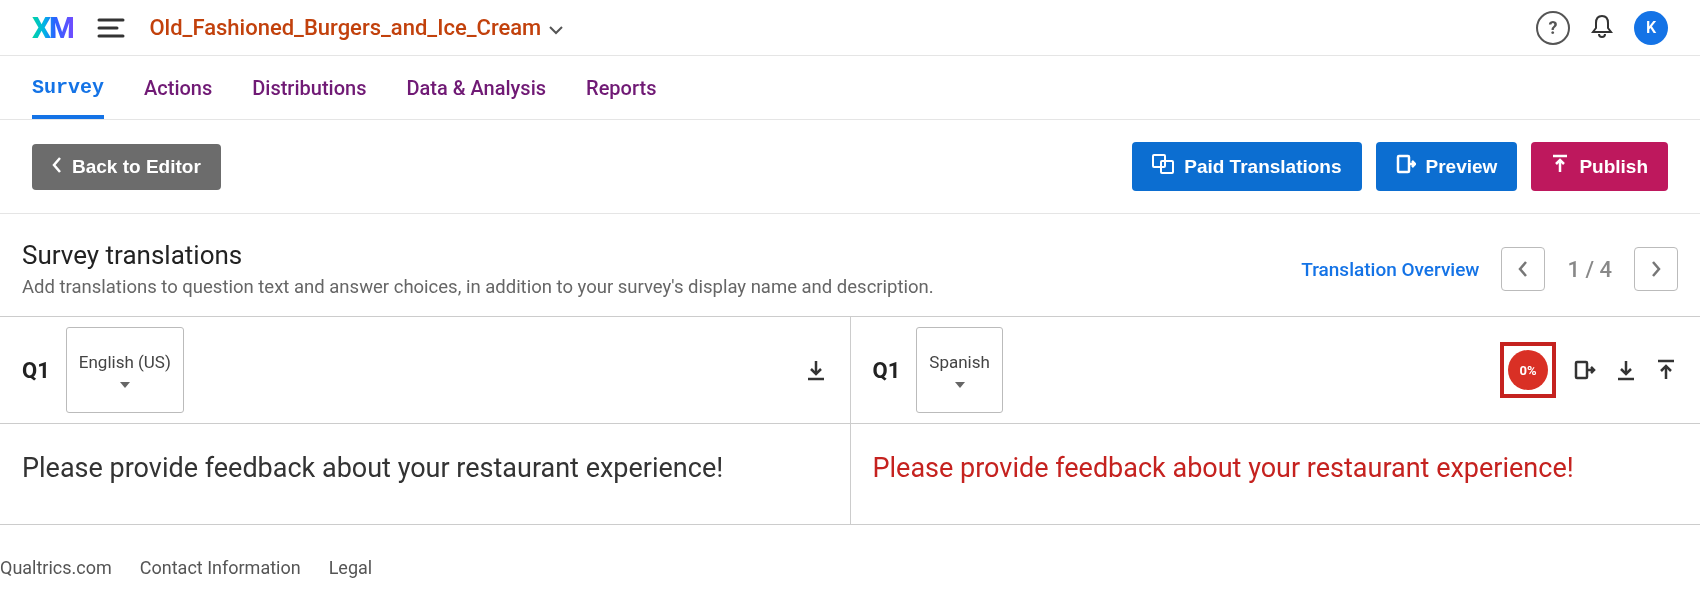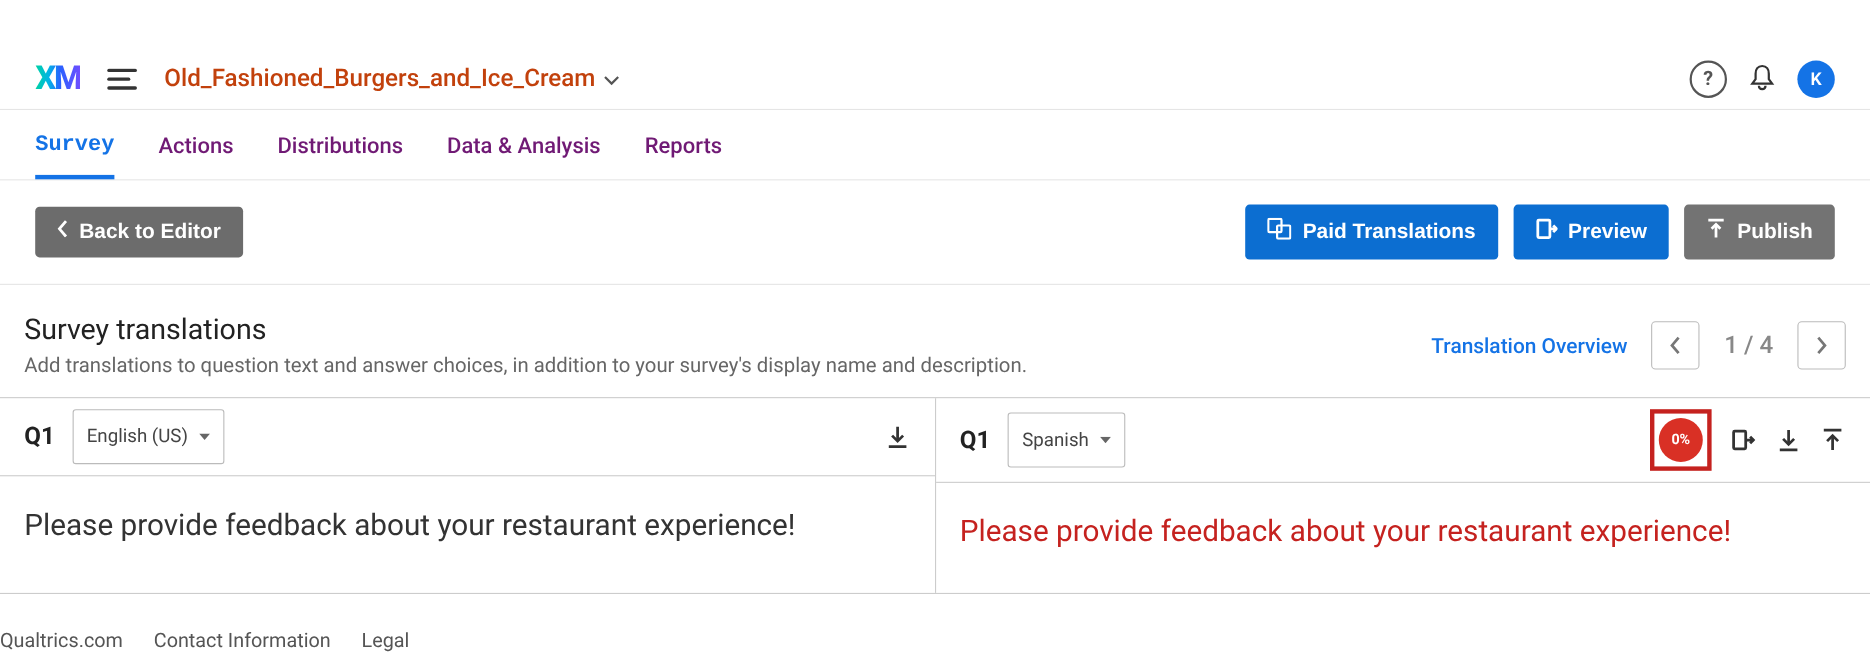--- a/index.html
+++ b/index.html
@@ -8,21 +8,20 @@
     background: #fff;
     color: #222;
     width: 1700px;
   }
   .topbar {
     display: flex;
     align-items: center;
     padding: 10px 32px 10px 32px;
     border-bottom: 1px solid #e5e5e5;
     gap: 24px;
-    margin-top: 44px;
   }
   .logo {
     font-weight: 800;
     font-size: 30px;
     letter-spacing: -2px;
     background: linear-gradient(90deg, #00d4a1 0%, #00b4e6 30%, #2962ff 55%, #704dff 100%);
     -webkit-background-clip: text;
     background-clip: text;
     -webkit-text-fill-color: transparent;
     color: transparent;
@@ -88,21 +87,21 @@
     padding: 12px 20px;
     border-radius:4px;
     font-size:19px;
     font-weight:600;
     color:#fff;
     cursor:pointer;
     border:none;
   }
   .btn-gray { background:#6c6c6c; }
   .btn-blue { background:#0c6ed1; }
-  .btn-green { background:#737373; }
+  .btn-green { background:#be185d; }
   .actionbar .right { margin-left:auto; display:flex; gap:14px; }
 
   .section-header {
     display:flex;
     align-items:center;
     padding: 26px 22px 18px 22px;
   }
   .section-header .title {
     font-size: 26px;
     color:#222;
@@ -156,28 +155,29 @@
     align-items:center;
     padding: 10px 22px;
     border-bottom:1px solid #ccc;
     gap: 16px;
     min-height:58px;
   }
   .qlabel { font-size:22px; font-weight:700; }
   .langselect {
     border:1px solid #bbb;
     border-radius:3px;
-    padding: 14px 12px;
+    padding: 24px 12px;
     display:flex;
     align-items:center;
     gap:10px;
     font-size:17px;
     color:#444;
     cursor:pointer;
     background:#fff;
+    flex-direction:column;
   }
   .head-spacer { flex:1; }
   .head-icon {
     color:#555;
     cursor:pointer;
     padding: 2px;
     display:flex;
     align-items:center;
   }
   .progress-badge {

